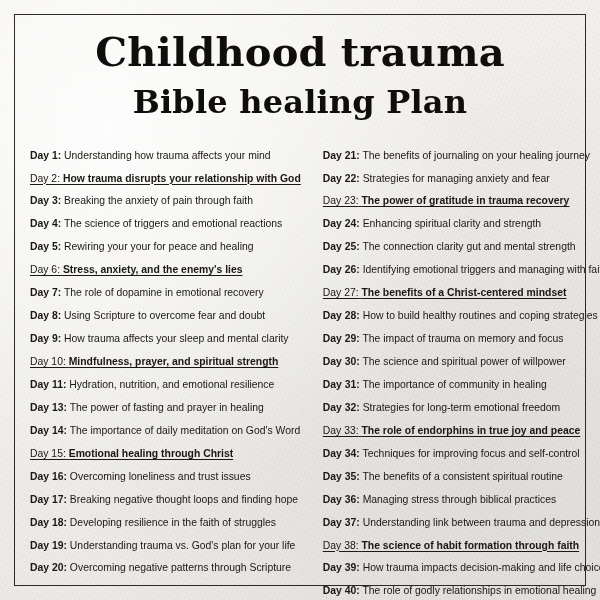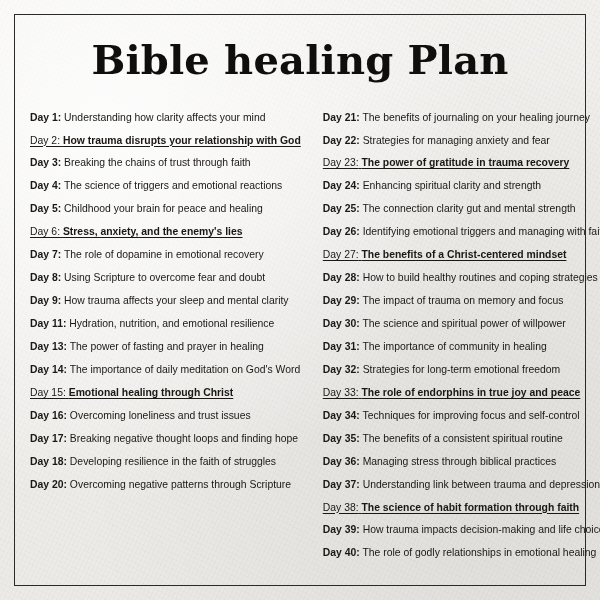--- a/index.html
+++ b/index.html
@@ -52,21 +52,21 @@
     font-family: "DejaVu Serif", serif;
     font-weight: bold;
     color: #100e0c;
     letter-spacing: 0.2px;
   }
   .title-line1 {
     font-size: 40px;
     margin: 6px 0 0 0;
   }
   .title-line2 {
-    font-size: 40px;
+    font-size: 32px;
     margin: 14px 0 0 0;
   }
   .columns {
     display: flex;
     gap: 22px;
     margin-top: 26px;
     flex: 1;
   }
   .col {
     flex: 1;
@@ -95,41 +95,44 @@
 </style>
 </head>
 <body>
 
 <div class="paper"></div>
 <div class="frame"></div>
 
 <div class="content">
 
   <div class="title-block">
+    <div class="title-line1">Childhood trauma</div>
     <div class="title-line2">Bible healing Plan</div>
   </div>
 
   <div class="columns">
     <div class="col" id="col-0">
-        <div class="entry"><span class="day">Day 1:</span> <span class="desc">Understanding how clarity affects your mind</span></div>
+        <div class="entry"><span class="day">Day 1:</span> <span class="desc">Understanding how trauma affects your mind</span></div>
         <div class="entry highlight"><span class="day">Day 2:</span> <span class="desc">How trauma disrupts your relationship with God</span></div>
-        <div class="entry"><span class="day">Day 3:</span> <span class="desc">Breaking the chains of trust through faith</span></div>
+        <div class="entry"><span class="day">Day 3:</span> <span class="desc">Breaking the anxiety of pain through faith</span></div>
         <div class="entry"><span class="day">Day 4:</span> <span class="desc">The science of triggers and emotional reactions</span></div>
-        <div class="entry"><span class="day">Day 5:</span> <span class="desc">Childhood your brain for peace and healing</span></div>
+        <div class="entry"><span class="day">Day 5:</span> <span class="desc">Rewiring your your for peace and healing</span></div>
         <div class="entry highlight"><span class="day">Day 6:</span> <span class="desc">Stress, anxiety, and the enemy's lies</span></div>
         <div class="entry"><span class="day">Day 7:</span> <span class="desc">The role of dopamine in emotional recovery</span></div>
         <div class="entry"><span class="day">Day 8:</span> <span class="desc">Using Scripture to overcome fear and doubt</span></div>
         <div class="entry"><span class="day">Day 9:</span> <span class="desc">How trauma affects your sleep and mental clarity</span></div>
+        <div class="entry highlight"><span class="day">Day 10:</span> <span class="desc">Mindfulness, prayer, and spiritual strength</span></div>
         <div class="entry"><span class="day">Day 11:</span> <span class="desc">Hydration, nutrition, and emotional resilience</span></div>
         <div class="entry"><span class="day">Day 13:</span> <span class="desc">The power of fasting and prayer in healing</span></div>
         <div class="entry"><span class="day">Day 14:</span> <span class="desc">The importance of daily meditation on God's Word</span></div>
         <div class="entry highlight"><span class="day">Day 15:</span> <span class="desc">Emotional healing through Christ</span></div>
         <div class="entry"><span class="day">Day 16:</span> <span class="desc">Overcoming loneliness and trust issues</span></div>
         <div class="entry"><span class="day">Day 17:</span> <span class="desc">Breaking negative thought loops and finding hope</span></div>
         <div class="entry"><span class="day">Day 18:</span> <span class="desc">Developing resilience in the faith of struggles</span></div>
+        <div class="entry"><span class="day">Day 19:</span> <span class="desc">Understanding trauma vs. God's plan for your life</span></div>
         <div class="entry"><span class="day">Day 20:</span> <span class="desc">Overcoming negative patterns through Scripture</span></div>
       </div>
     <div class="col" id="col-1">
         <div class="entry"><span class="day">Day 21:</span> <span class="desc">The benefits of journaling on your healing journey</span></div>
         <div class="entry"><span class="day">Day 22:</span> <span class="desc">Strategies for managing anxiety and fear</span></div>
         <div class="entry highlight"><span class="day">Day 23:</span> <span class="desc">The power of gratitude in trauma recovery</span></div>
         <div class="entry"><span class="day">Day 24:</span> <span class="desc">Enhancing spiritual clarity and strength</span></div>
         <div class="entry"><span class="day">Day 25:</span> <span class="desc">The connection clarity gut and mental strength</span></div>
         <div class="entry"><span class="day">Day 26:</span> <span class="desc">Identifying emotional triggers and managing with faith</span></div>
         <div class="entry highlight"><span class="day">Day 27:</span> <span class="desc">The benefits of a Christ-centered mindset</span></div>

